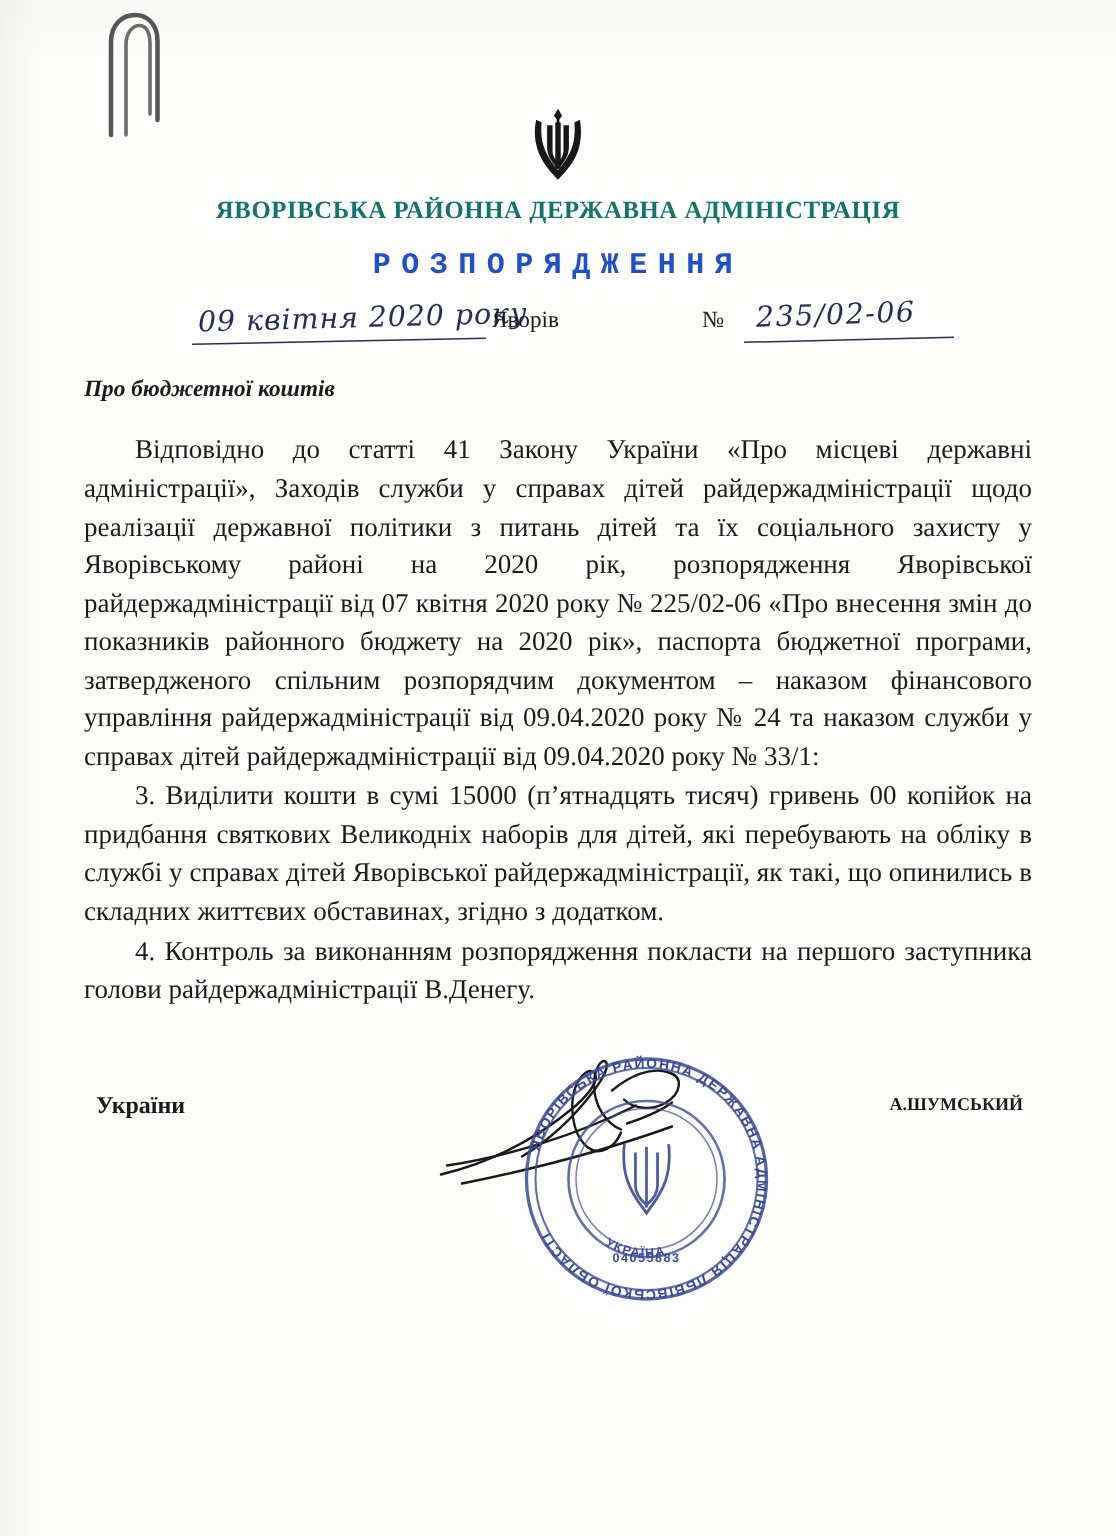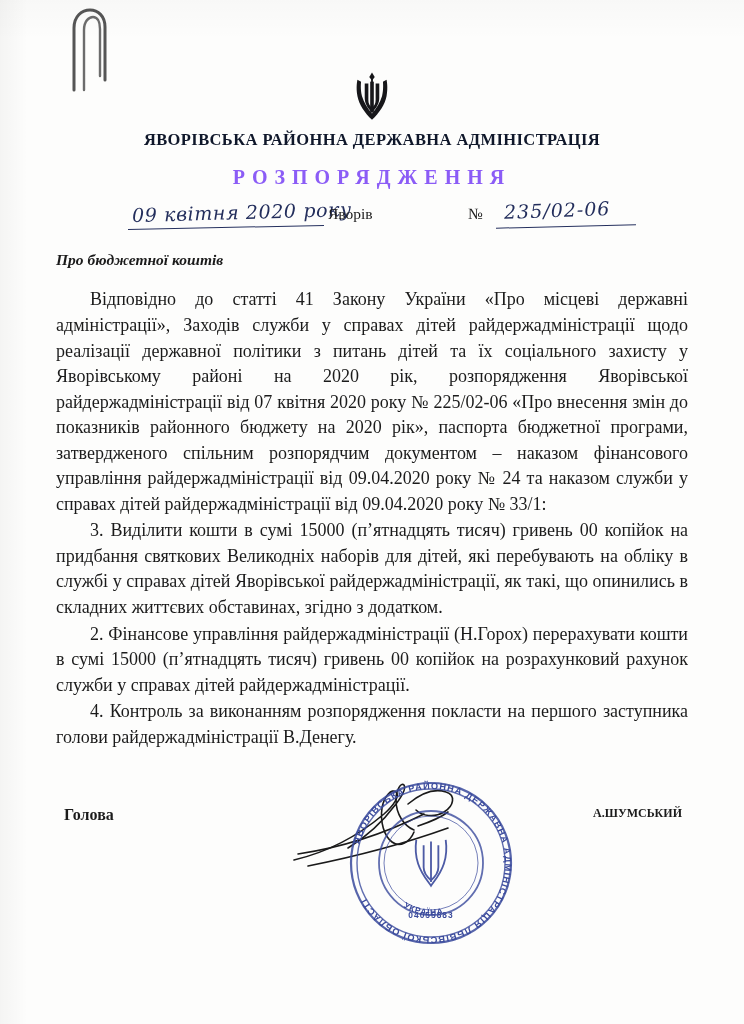--- a/index.html
+++ b/index.html
@@ -54,30 +54,31 @@
     height: 52px;
   }
   .emblem svg { display: inline-block; }
 
   .org-title {
     text-align: center;
     font-size: 16.5px;
     letter-spacing: 0.4px;
     font-weight: 700;
     margin-top: 6px;
-    color: #0f172a;
+    color: #0f766e;
   }
 
   .doc-type {
     text-align: center;
     font-size: 20px;
     font-weight: 700;
     letter-spacing: 7px;
     margin-top: 16px;
-    color: #8b5cf6;
+    color: #1d4ed8;
+    font-family: Liberation Mono, monospace;
   }
 
   .meta-row {
     position: relative;
     height: 42px;
     margin-top: 10px;
   }
   .hand-date {
     position: absolute;
     left: 76px;
@@ -246,26 +247,25 @@
       <div class="num-underline"></div>
     </div>
 
     <div class="subject">
       <div>Про бюджетної коштів</div>
     </div>
 
     <div class="content">
       <p>Відповідно до статті 41 Закону України «Про місцеві державні адміністрації», Заходів служби у справах дітей райдержадміністрації щодо реалізації державної політики з питань дітей та їх соціального захисту у Яворівському районі на 2020 рік, розпорядження Яворівської райдержадміністрації від 07 квітня 2020 року № 225/02-06 «Про внесення змін до показників районного бюджету на 2020 рік», паспорта бюджетної програми, затвердженого спільним розпорядчим документом – наказом фінансового управління райдержадміністрації від 09.04.2020 року № 24 та наказом служби у справах дітей райдержадміністрації від 09.04.2020 року № 33/1:</p>
       <p>3. Виділити кошти в сумі 15000 (п’ятнадцять тисяч) гривень 00 копійок на придбання святкових Великодніх наборів для дітей, які перебувають на обліку в службі у справах дітей Яворівської райдержадміністрації, як такі, що опинились в складних життєвих обставинах, згідно з додатком.</p>
-      <p>2. Фінансове управління райдержадміністрації (Н.Горох) перерахувати кошти в сумі 15000 (п’ятнадцять тисяч) гривень 00 копійок на розрахунковий рахунок служби у справах дітей райдержадміністрації.</p>
       <p>4. Контроль за виконанням розпорядження покласти на першого заступника голови райдержадміністрації В.Денегу.</p>
     </div>
 
     <div class="signature-block">
-      <div class="sig-role">Голова</div>
+      <div class="sig-role">України</div>
 
       <div class="sig-scribble">
         <svg viewBox="0 0 220 120" width="220" height="120">
           <g fill="none" stroke="#1a1a1a" stroke-width="1.6" stroke-linecap="round">
             <path d="M6 86 C40 78 70 62 96 40 C106 31 112 22 108 18 C104 14 96 22 94 34
                      C92 48 96 62 104 68 C112 74 122 68 126 58"></path>
             <path d="M60 74 C80 62 96 46 108 30 C114 22 118 14 116 11 C113 8 108 16 108 26
                      C108 40 116 52 126 56"></path>
             <path d="M20 92 C60 84 110 72 160 54"></path>
             <path d="M10 80 C50 74 96 60 136 40"></path>

